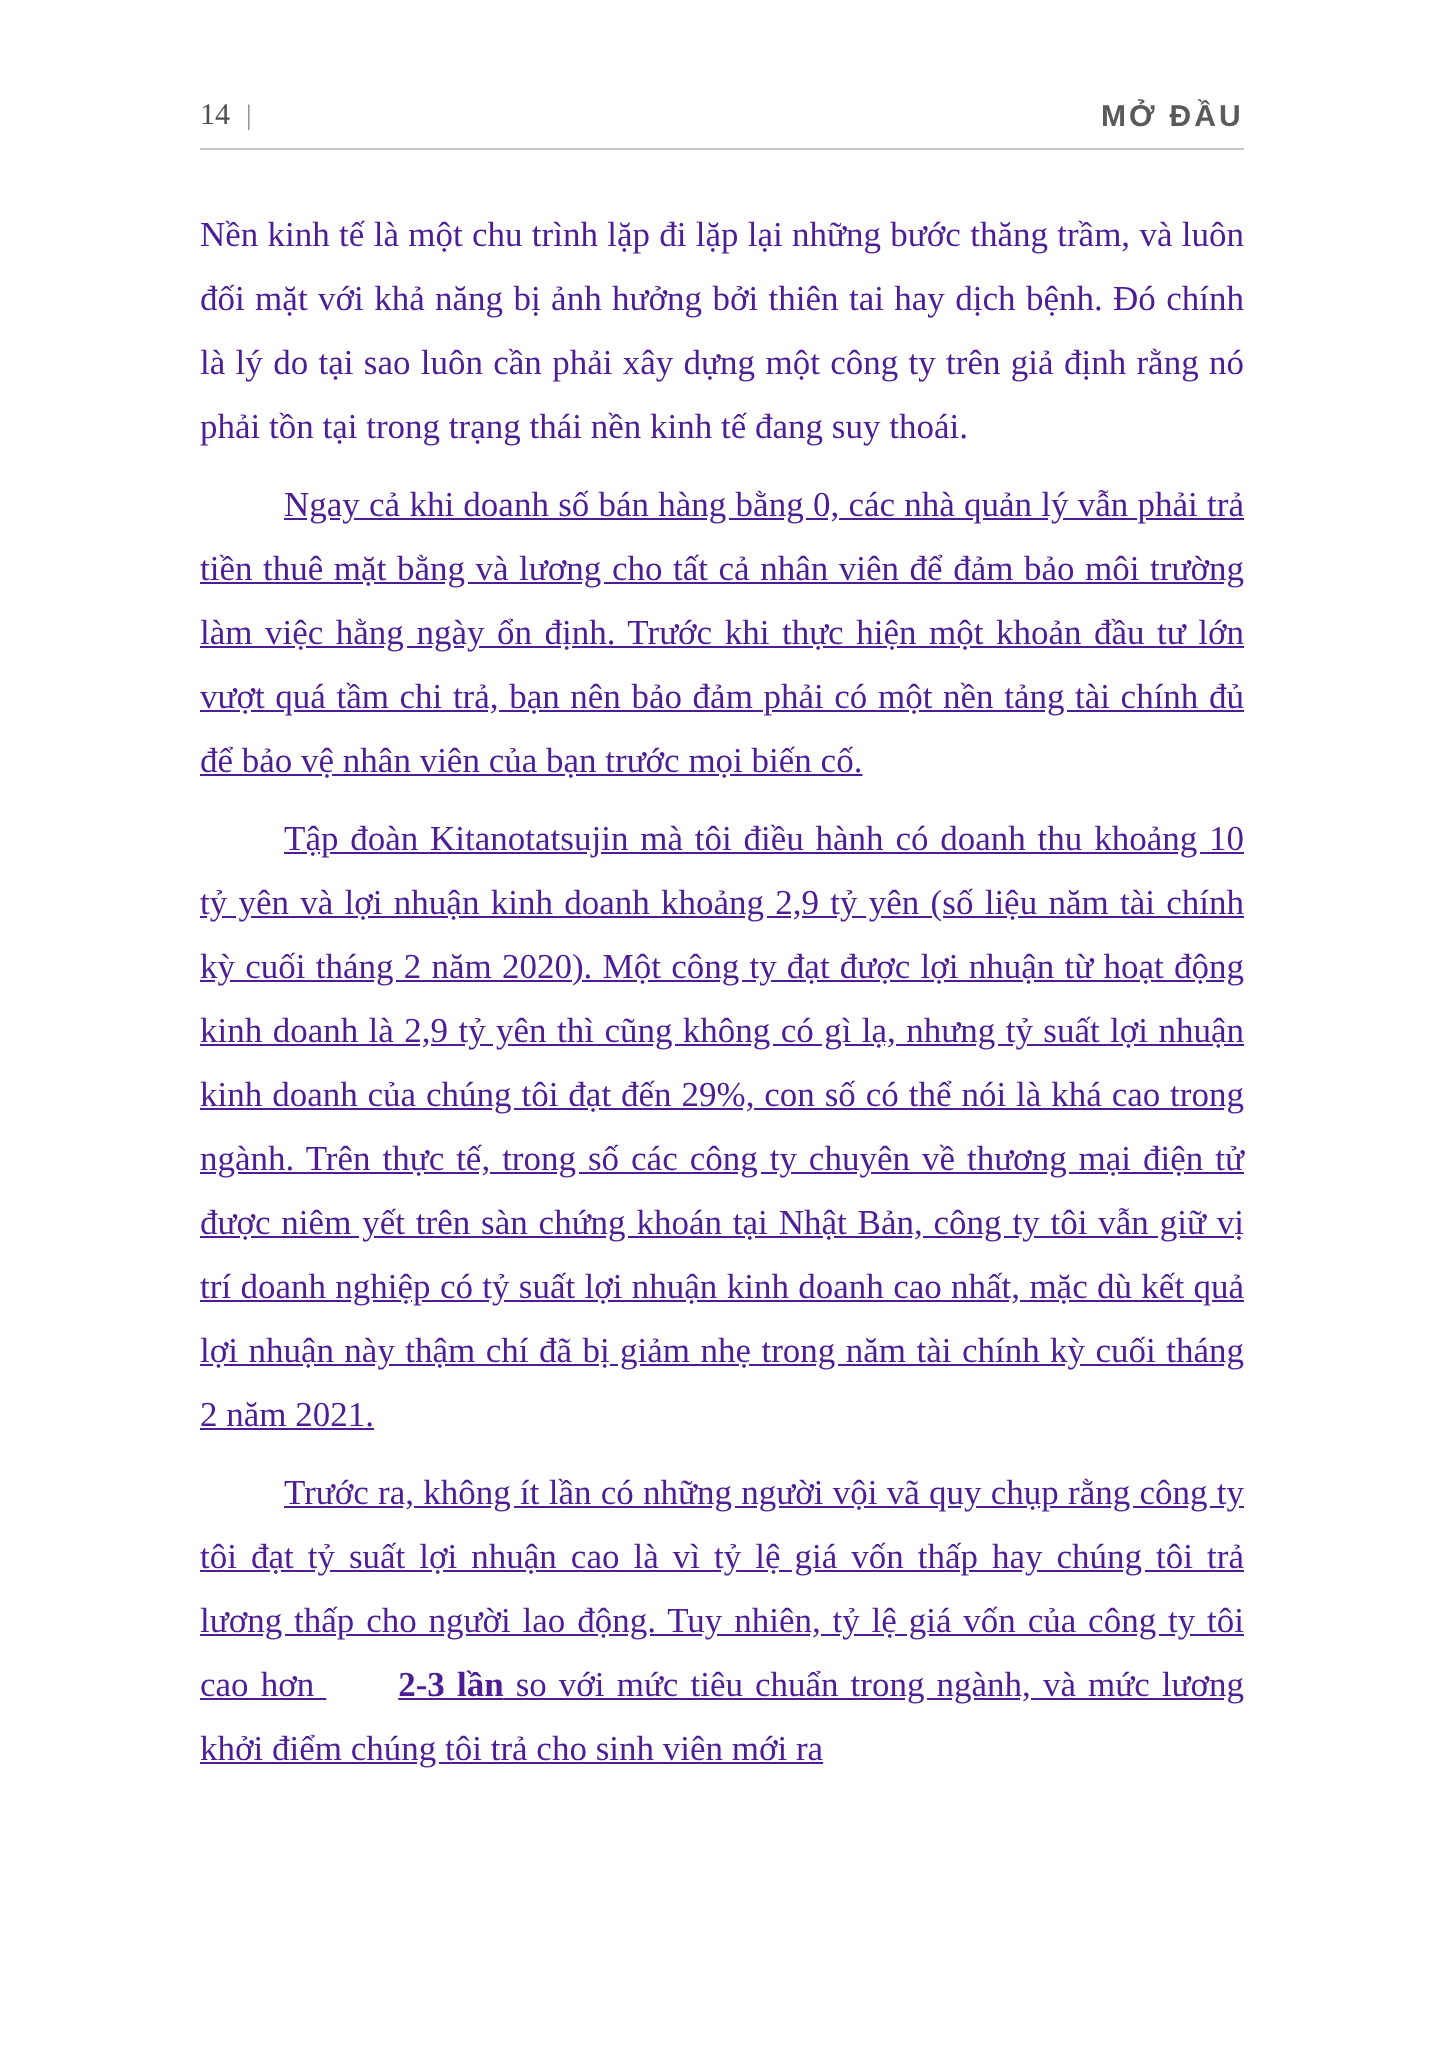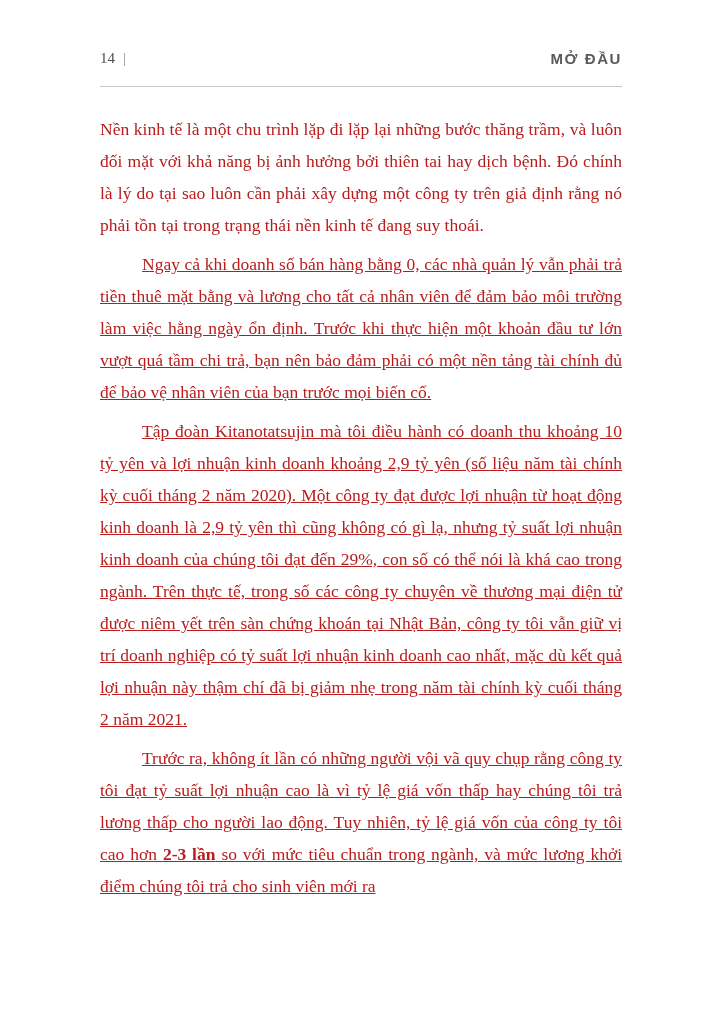--- a/index.html
+++ b/index.html
@@ -17,21 +17,21 @@
     color: #141414;
     overflow: hidden;
   }
   .page-inner {
     padding: 50px 98px 0 100px;
   }
   .running-header {
     display: flex;
     justify-content: space-between;
     align-items: flex-start;
-    padding-bottom: 19px;
+    padding-bottom: 7px;
     border-bottom: 1px solid #c6c6c6;
     color: #4f4f4f;
   }
   .page-number-wrap {
     display: flex;
     align-items: baseline;
     gap: 8px;
     font-size: 15px;
     color: #4f4f4f;
   }
@@ -47,28 +47,29 @@
     font-family: "Liberation Sans", sans-serif;
   }
   .body-text {
     padding-top: 26px;
   }
   .para {
     margin: 0 0 7px 0;
     font-size: 17.5px;
     line-height: 32px;
     text-align: justify;
-    color: #b91c1c;
+    color: #4c1d95;
   }
   .para.indent {
     text-indent: 42px;
     text-decoration: underline;
   }
   .para strong {
     font-weight: 700;
+    margin-left: 36px;
   }
 </style>
 </head>
 <body>
 
 <div class="page">
   <div class="page-inner">
 
     <div class="running-header">
       <div class="page-number-wrap">

